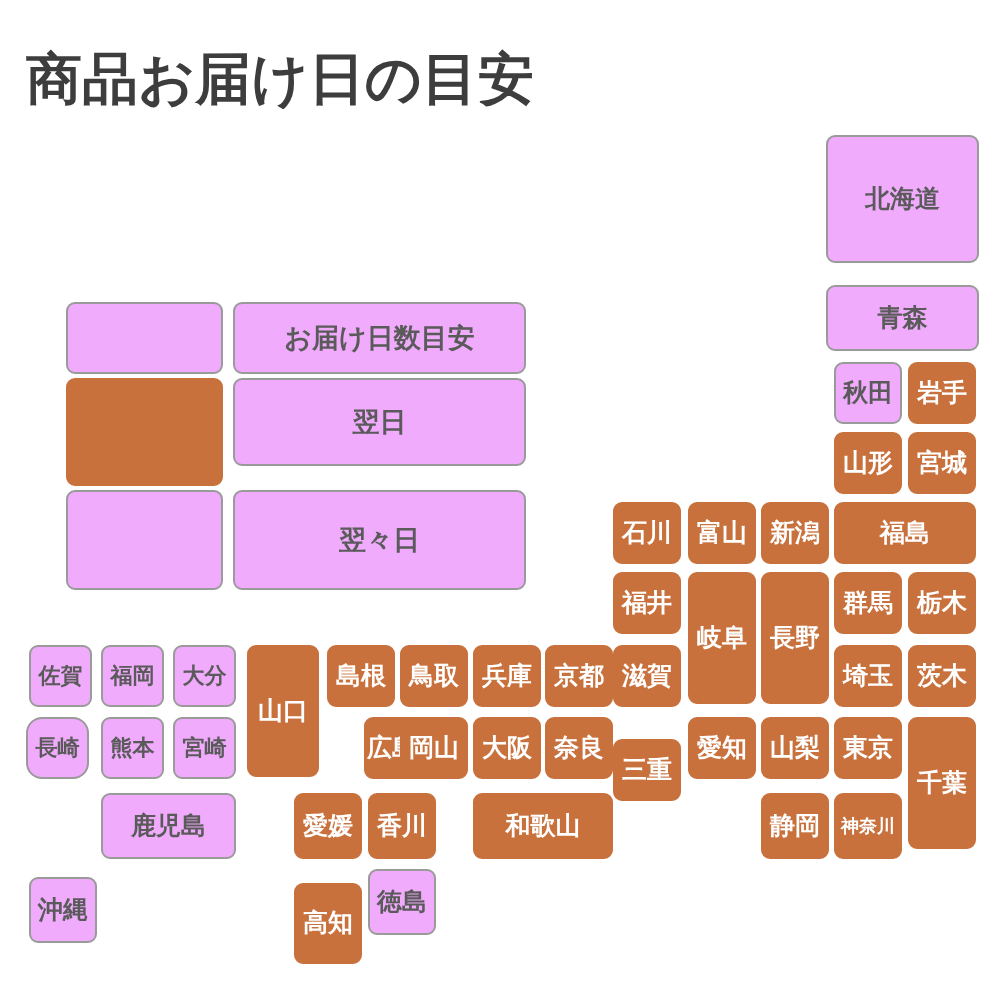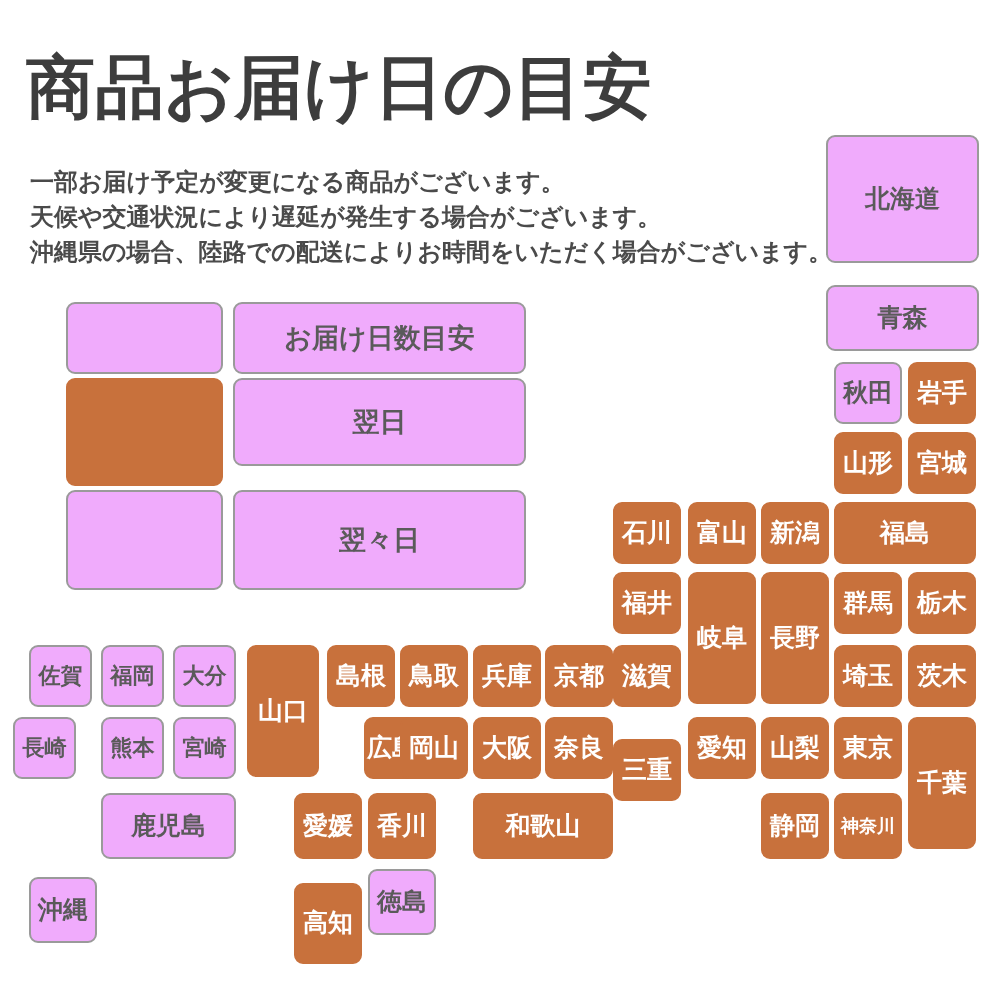--- a/index.html
+++ b/index.html
@@ -15,21 +15,21 @@
     position: relative;
     width: 1000px;
     height: 1000px;
     overflow: hidden;
     background: #ffffff;
   }
   .title {
     position: absolute;
     left: 26px;
     top: 42px;
-    font-size: 69px;
+    font-size: 56px;
     font-weight: bold;
     color: #3d3d3d;
     letter-spacing: 0px;
     white-space: nowrap;
   }
   .notes {
     position: absolute;
     left: 30px;
     top: 165px;
     font-size: 24px;
@@ -66,25 +66,20 @@
     font-size: 27px;
   }
 </style>
 </head>
 <body>
 
 <div id="page">
 
   <div class="title">商品お届け日の目安</div>
 
-  <div class="notes">
-    <div>一部お届け予定が変更になる商品がございます。</div>
-    <div>天候や交通状況により遅延が発生する場合がございます。</div>
-    <div>沖縄県の場合、陸路での配送によりお時間をいただく場合がございます。</div>
-  </div>
 
   <div class="cell legend-label" style="left:66px; top:302px; width:157px; height:72px;"></div>
   <div class="cell legend-label" style="left:233px; top:302px; width:293px; height:72px;">お届け日数目安</div>
 
   <div class="cell filled legend-label" style="left:66px; top:378px; width:157px; height:108px;"></div>
   <div class="cell legend-label" style="left:233px; top:378px; width:293px; height:88px;">翌日</div>
 
   <div class="cell legend-label" style="left:66px; top:490px; width:157px; height:100px;"></div>
   <div class="cell legend-label" style="left:233px; top:490px; width:293px; height:100px;">翌々日</div>
 
@@ -108,21 +103,21 @@
       <div class="cell small" style="left: 101px; top: 645px; width: 63px; height: 62px;">福岡</div>
       <div class="cell small" style="left: 173px; top: 645px; width: 63px; height: 62px;">大分</div>
       <div class="cell filled" style="left: 247px; top: 645px; width: 72px; height: 132px;">山口</div>
       <div class="cell filled" style="left: 327px; top: 645px; width: 68px; height: 62px;">島根</div>
       <div class="cell filled" style="left: 400px; top: 645px; width: 68px; height: 62px;">鳥取</div>
       <div class="cell filled" style="left: 473px; top: 645px; width: 68px; height: 62px;">兵庫</div>
       <div class="cell filled" style="left: 545px; top: 645px; width: 68px; height: 62px;">京都</div>
       <div class="cell filled" style="left: 613px; top: 645px; width: 68px; height: 62px;">滋賀</div>
       <div class="cell filled" style="left: 834px; top: 645px; width: 68px; height: 62px;">埼玉</div>
       <div class="cell filled" style="left: 908px; top: 645px; width: 68px; height: 62px;">茨木</div>
-      <div class="cell small" style="left: 13px; top: 717px; width: 63px; height: 62px;">長崎</div>
+      <div class="cell small" style="left: 26px; top: 717px; width: 63px; height: 62px; border-radius: 16px;">長崎</div>
       <div class="cell small" style="left: 101px; top: 717px; width: 63px; height: 62px;">熊本</div>
       <div class="cell small" style="left: 173px; top: 717px; width: 63px; height: 62px;">宮崎</div>
       <div class="cell filled" style="left: 327px; top: 717px; width: 56px; height: 62px; margin-left: 37px;">広島</div>
       <div class="cell filled" style="left: 400px; top: 717px; width: 68px; height: 62px;">岡山</div>
       <div class="cell filled" style="left: 473px; top: 717px; width: 68px; height: 62px;">大阪</div>
       <div class="cell filled" style="left: 545px; top: 717px; width: 68px; height: 62px;">奈良</div>
       <div class="cell filled" style="left: 613px; top: 739px; width: 68px; height: 62px;">三重</div>
       <div class="cell filled" style="left: 688px; top: 717px; width: 68px; height: 62px;">愛知</div>
       <div class="cell filled" style="left: 761px; top: 717px; width: 68px; height: 62px;">山梨</div>
       <div class="cell filled" style="left: 834px; top: 717px; width: 68px; height: 62px;">東京</div>

